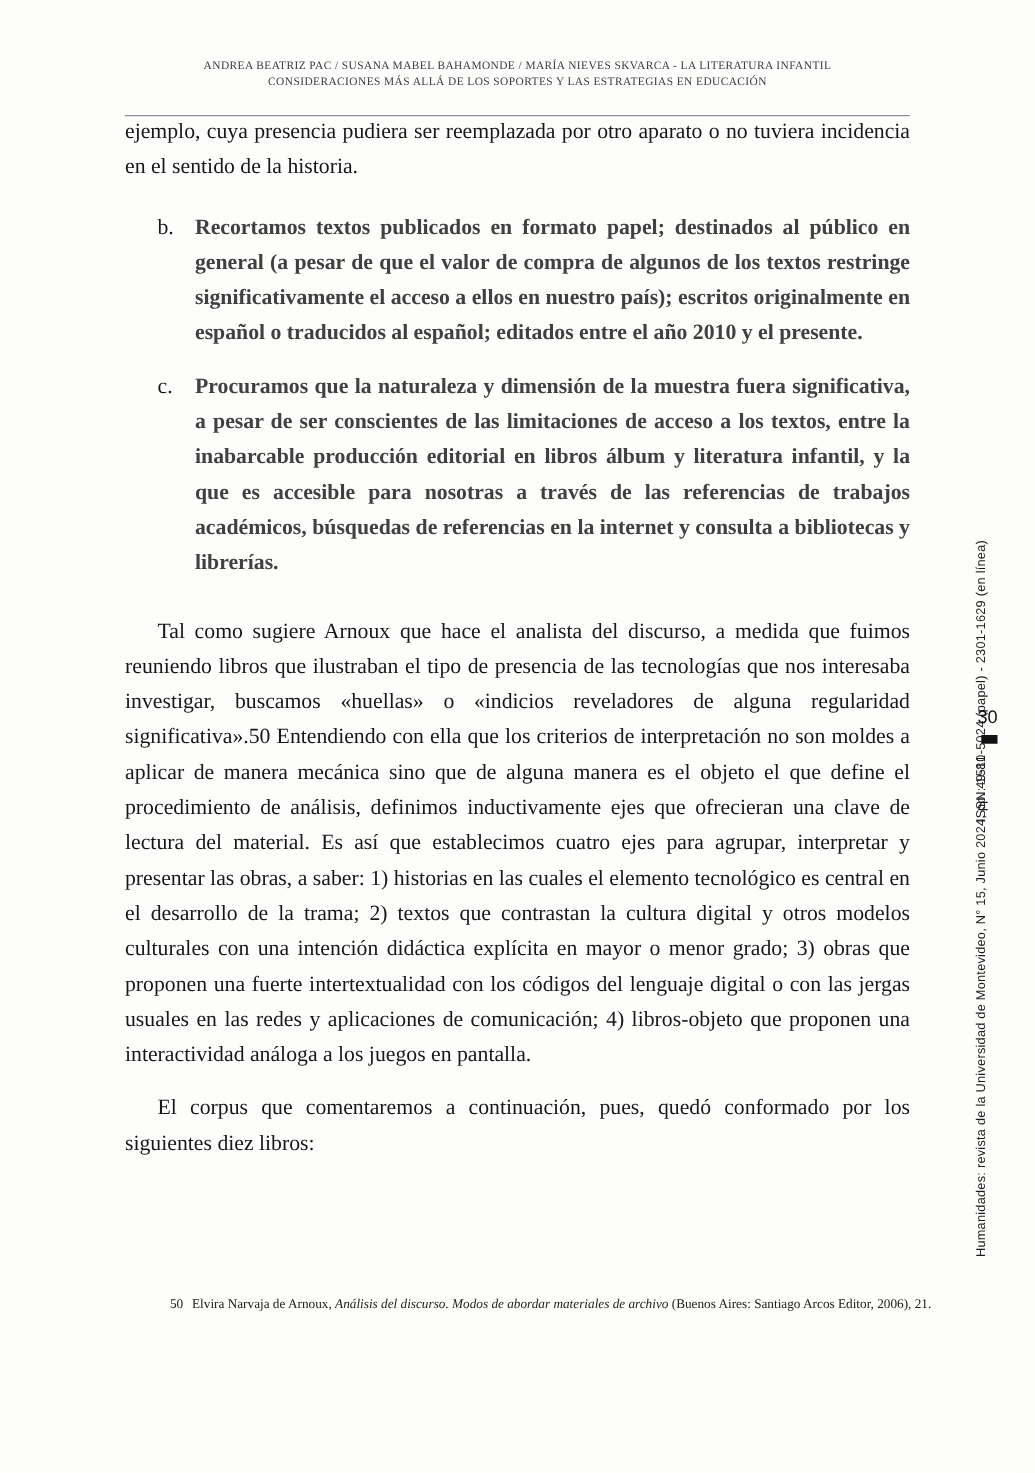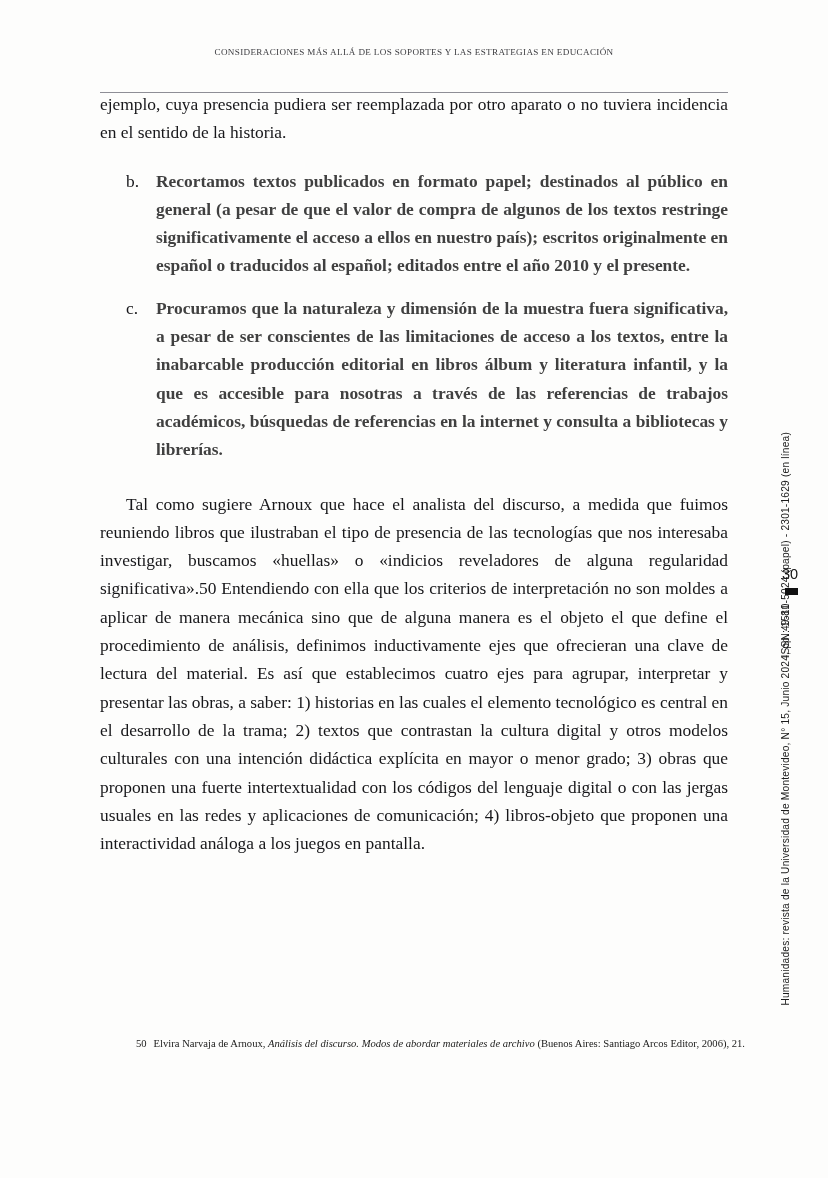--- a/index.html
+++ b/index.html
@@ -155,20 +155,21 @@
     height: 7px;
     background: #111111;
   }
 </style>
 </head>
 <body>
 
 <div class="page">
 
   <div class="running-head">
+    <div class="rh-line">ANDREA BEATRIZ PAC / SUSANA MABEL BAHAMONDE  / MARÍA NIEVES SKVARCA - LA LITERATURA INFANTIL</div>
     <div class="rh-line">CONSIDERACIONES MÁS ALLÁ DE LOS SOPORTES Y LAS ESTRATEGIAS EN EDUCACIÓN</div>
   </div>
   <div class="rh-rule"></div>
 
   <div class="column">
 
     <p class="body cont">ejemplo, cuya presencia pudiera ser reemplazada por otro aparato o no tuviera incidencia en el sentido de la historia.</p>
 
     <div class="gap-md"></div>
 
@@ -183,20 +184,21 @@
       <span class="list-marker">c.</span>
       <span class="list-text">Procuramos que la naturaleza y dimensión de la muestra fuera significativa, a pesar de ser conscientes de las limitaciones de acceso a los textos, entre la inabarcable producción editorial en libros álbum y literatura infantil, y la que es accesible para nosotras a través de las referencias de trabajos académicos, búsquedas de referencias en la internet y consulta a bibliotecas y librerías.</span>
     </div>
 
     <div class="gap-lg"></div>
 
     <p class="body indent">Tal como sugiere Arnoux que hace el analista del discurso, a medida que fuimos reuniendo libros que ilustraban el tipo de presencia de las tecnologías que nos interesaba investigar, buscamos «huellas» o «indicios reveladores de alguna regularidad significativa».50 Entendiendo con ella que los criterios de interpretación no son moldes a aplicar de manera mecánica sino que de alguna manera es el objeto el que define el procedimiento de análisis, definimos inductivamente ejes que ofrecieran una clave de lectura del material. Es así que establecimos cuatro ejes para agrupar, interpretar y presentar las obras, a saber: 1) historias en las cuales el elemento tecnológico es central en el desarrollo de la trama; 2) textos que contrastan la cultura digital y otros modelos culturales con una intención didáctica explícita en mayor o menor grado; 3) obras que proponen una fuerte intertextualidad con los códigos del lenguaje digital o con las jergas usuales en las redes y aplicaciones de comunicación; 4) libros-objeto que proponen una interactividad análoga a los juegos en pantalla.</p>
 
     <div class="gap-sm"></div>
 
+    <p class="body indent">El corpus que comentaremos a continuación, pues, quedó conformado por los siguientes diez libros:</p>
 
   </div>
 
   <div class="footnote">
     <p class="footnote-text"><span class="footnote-num">50</span><span>Elvira Narvaja de Arnoux,</span> <i>Análisis del discurso. Modos de abordar materiales de archivo</i> <span>(Buenos Aires: Santiago Arcos Editor, 2006), 21.</span></p>
   </div>
 
   <div class="side">
     <div class="side-text side-issn">ISSN: 1510-5024 (papel) - 2301-1629 (en línea)</div>
     <div class="side-text side-journal">Humanidades: revista de la Universidad de Montevideo, N° 15, Junio 2024, pp. 49-81</div>

